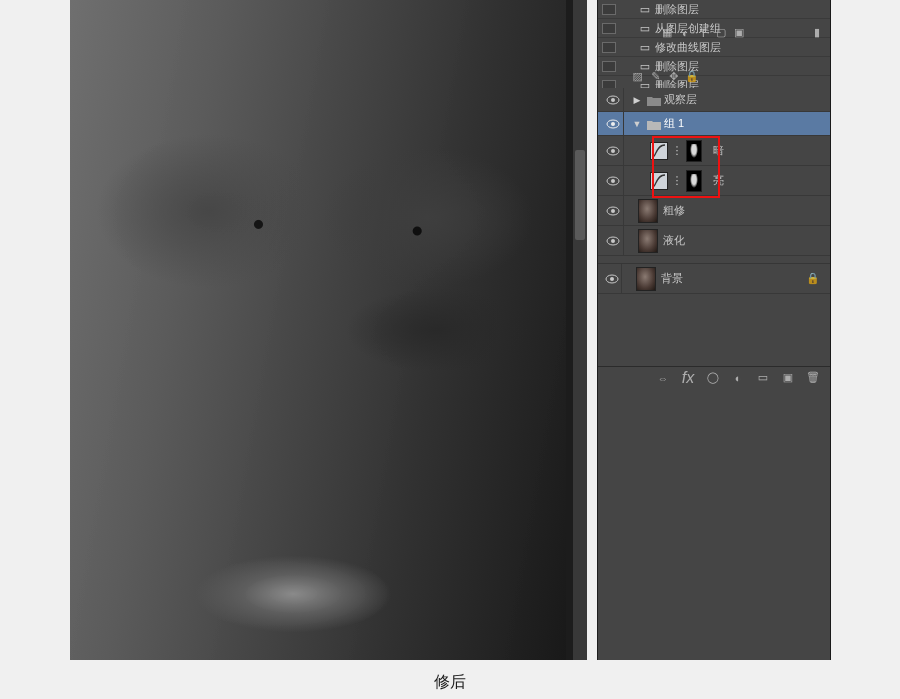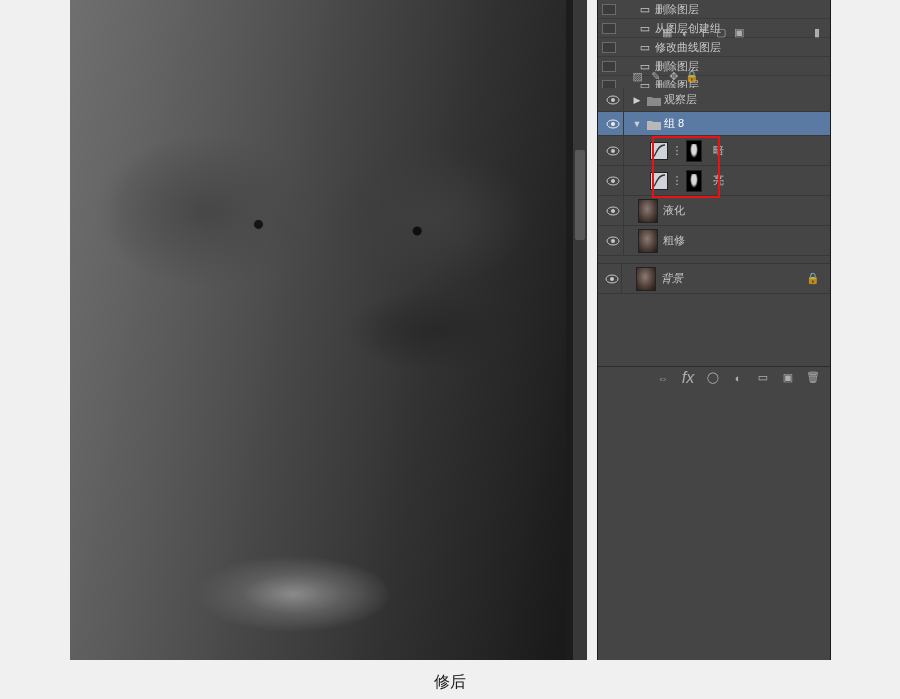--- a/index.html
+++ b/index.html
@@ -364,21 +364,21 @@
               <circle cx="7" cy="5" r="2" fill="#eee"></circle>
             </svg>
         </span>
         <div class="lbody" style="padding-left:8px">
           <span class="tw">▼</span>
           <span class="fold">
             <svg width="14" height="11" viewBox="0 0 14 11">
                 <path d="M0 2h5l1 1h8v8H0z" fill="#b8b8b8"></path>
               </svg>
           </span>
-          <span class="lname">组 8</span>
+          <span class="lname">组 1</span>
         </div>
       </div>
 
       <div class="lrow tall">
         <span class="eye">
           <svg width="14" height="10" viewBox="0 0 14 10">
               <ellipse cx="7" cy="5" rx="6" ry="4" fill="none" stroke="#c8c8c8" stroke-width="1"></ellipse>
               <circle cx="7" cy="5" r="2" fill="#c8c8c8"></circle>
             </svg>
         </span>
@@ -417,51 +417,51 @@
 
       <div class="lrow tall">
         <span class="eye">
           <svg width="14" height="10" viewBox="0 0 14 10">
               <ellipse cx="7" cy="5" rx="6" ry="4" fill="none" stroke="#c8c8c8" stroke-width="1"></ellipse>
               <circle cx="7" cy="5" r="2" fill="#c8c8c8"></circle>
             </svg>
         </span>
         <div class="lbody" style="padding-left:14px">
           <span class="thumb-img"></span>
-          <span class="lname">液化</span>
+          <span class="lname">粗修</span>
         </div>
       </div>
 
       <div class="lrow tall">
         <span class="eye">
           <svg width="14" height="10" viewBox="0 0 14 10">
               <ellipse cx="7" cy="5" rx="6" ry="4" fill="none" stroke="#c8c8c8" stroke-width="1"></ellipse>
               <circle cx="7" cy="5" r="2" fill="#c8c8c8"></circle>
             </svg>
         </span>
         <div class="lbody" style="padding-left:14px">
           <span class="thumb-img"></span>
-          <span class="lname">粗修</span>
+          <span class="lname">液化</span>
         </div>
       </div>
 
       <div class="lrow" style="height:8px;border-bottom:1px solid #363636">
         <span class="eye" style="border:none"></span>
       </div>
 
       <div class="lrow tall">
         <span class="eye">
           <svg width="14" height="10" viewBox="0 0 14 10">
               <ellipse cx="7" cy="5" rx="6" ry="4" fill="none" stroke="#c8c8c8" stroke-width="1"></ellipse>
               <circle cx="7" cy="5" r="2" fill="#c8c8c8"></circle>
             </svg>
         </span>
         <div class="lbody" style="padding-left:14px;width:100%">
           <span class="thumb-img"></span>
-          <span class="lname" style="font-style:italic">背景</span>
+          <span class="lname" style="">背景</span>
           <span class="lock-ico">🔒</span>
         </div>
       </div>
 
       <div style="height:72px;background:#454545"></div>
     </div>
 
     <div class="lfoot">
       <span class="ico">⇔</span>
       <span class="ico" style="font-size:16px;font-style:italic">fx</span>

